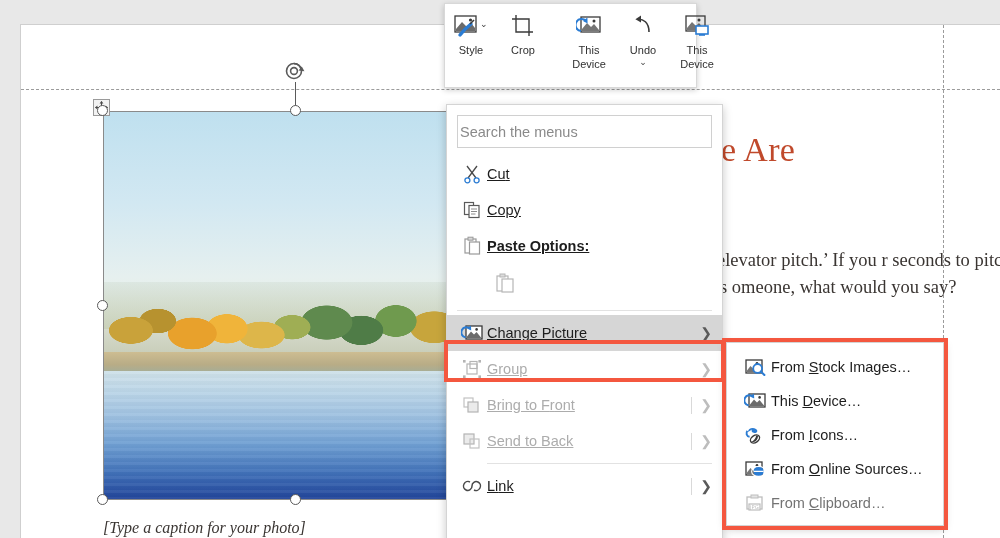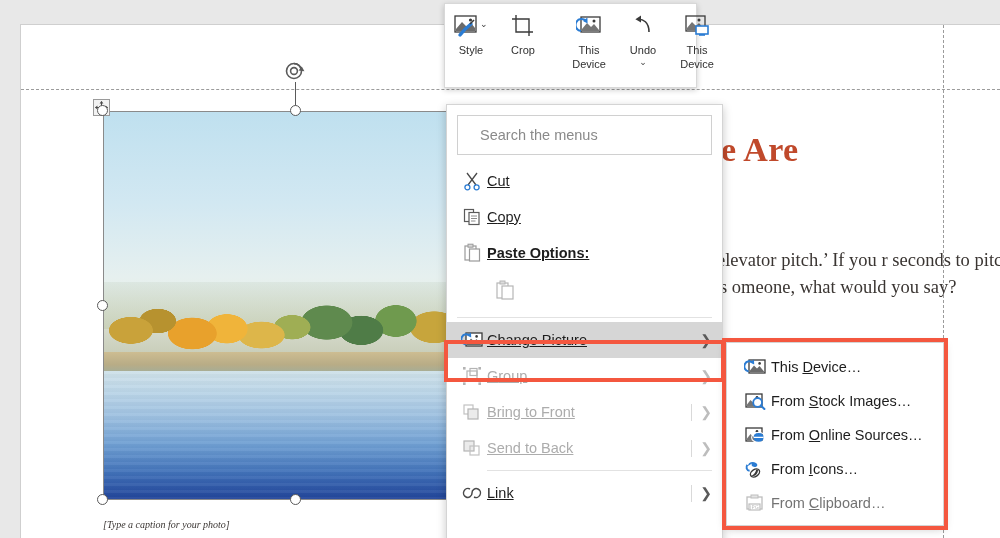--- a/index.html
+++ b/index.html
@@ -16,32 +16,32 @@
     background:#ffffff;border-left:1px solid #cfcfcf;border-top:1px solid #cfcfcf;
     box-sizing:border-box;overflow:hidden;
   }
   .margin-guide{position:absolute;border-top:1px dashed #9b9b9b;left:0;right:0;}
   .margin-guide-v{position:absolute;border-left:1px dashed #9b9b9b;top:0;bottom:0;}
 
   
   #doc-heading{
     position:absolute;left:700px;top:106px;
     font-family:"Liberation Serif", serif;
-    font-size:34px;font-weight:bold;color:#c0492b;white-space:nowrap;
+    font-size:34px;font-weight:normal;color:#c0492b;white-space:nowrap;
     letter-spacing:.3px;
   }
   #doc-body{
     position:absolute;left:604px;top:222px;width:390px;
     font-family:"Liberation Serif", serif;
     font-size:18.5px;line-height:27px;color:#3a3532;
   }
   #doc-caption{
     position:absolute;left:82px;top:494px;
     font-family:"Liberation Serif", serif;
-    font-style:italic;font-size:10px;color:#3a3532;white-space:nowrap;
+    font-style:italic;font-size:16px;color:#3a3532;white-space:nowrap;
   }
 
   
   #pic-frame{position:absolute;left:82px;top:86px;width:386px;height:389px;}
   #pic{position:absolute;inset:0;border:1px solid #8a8a8a;box-sizing:border-box;overflow:hidden;}
   .sky{position:absolute;left:0;top:0;right:0;height:56%;
        background:linear-gradient(180deg,#bfe0ef 0%,#d2e8f2 42%,#e6f0ef 76%,#eaeede 100%);}
   .trees{position:absolute;left:0;right:0;top:44%;height:20%;
        background:
         radial-gradient(ellipse 36px 22px at 7% 62%,#c9a23a 0 60%,transparent 62%),
@@ -92,22 +92,22 @@
   .mt-caret-row{font-size:9px;color:#444;line-height:8px;margin-top:1px;}
 
   
   #ctx-menu{
     position:absolute;left:446px;top:104px;width:277px;height:440px;
     background:#ffffff;border:1px solid #d4d4d4;
     box-shadow:0 3px 9px rgba(0,0,0,.22);
     box-sizing:border-box;padding:8px 0 0 0;
   }
   #search-box{
-    margin:2px 10px 8px 10px;height:40px;border:1px solid #d0d0d0;
-    display:flex;align-items:center;padding:0 22px;box-sizing:border-box;
+    margin:2px 10px 8px 10px;height:33px;border:1px solid #d0d0d0;
+    display:flex;align-items:center;padding:0 2px;box-sizing:border-box;
     background:#fff;
   }
   #search-box span{font-size:14.5px;color:#8a8a8a;}
   .mi{position:relative;height:36px;display:flex;align-items:center;
       padding:0 8px 0 10px;box-sizing:border-box;}
   .mi .ico{width:30px;display:flex;align-items:center;justify-content:center;flex:0 0 30px;}
   .mi .lbl{font-size:14.5px;color:#1d1d1d;flex:1;white-space:nowrap;text-decoration:underline;}
   .mi .lbl u{text-decoration:underline;}
   .mi.bold .lbl{font-weight:bold;}
   .mi.disabled .lbl{color:#acacac;}
@@ -381,68 +381,68 @@
     <span class="arrow">❯</span>
   </div>
 
 </div>
 
 <div id="submenu">
 
   <div class="si">
     <span class="ico">
       <svg width="22" height="20" viewBox="0 0 22 20">
+        <rect x="2" y="3" width="16" height="13" fill="#fff" stroke="#3a3a3a" stroke-width="1.3"></rect>
+        <path d="M3 13.5 L6.5 9 L9.5 12 L12 9.5 L17 14.5 L17 15 L3 15 Z" fill="#3a3a3a" opacity=".7"></path>
+        <circle cx="13" cy="6.2" r="1.3" fill="#3a3a3a"></circle>
+        <circle cx="13.6" cy="11.4" r="4.4" fill="#fff" stroke="#2b7cd3" stroke-width="1.8"></circle>
+        <path d="M16.9 14.6 L20.4 18" stroke="#2b7cd3" stroke-width="2.1" stroke-linecap="round"></path>
+      </svg>
+    </span>
+    <span class="lbl">From <u>S</u>tock Images…</span>
+  </div>
+
+  <div class="si">
+    <span class="ico">
+      <svg width="22" height="20" viewBox="0 0 22 20">
         <rect x="5" y="3" width="16" height="13" fill="#fff" stroke="#3a3a3a" stroke-width="1.3"></rect>
         <path d="M6 13.5 L10 8.5 L13 11.5 L15.5 9 L20 14.5 L20 15 L6 15 Z" fill="#3a3a3a" opacity=".75"></path>
         <circle cx="15.6" cy="6.4" r="1.3" fill="#3a3a3a"></circle>
         <path d="M9 5.5 A5.2 5.2 0 1 0 4.6 14.5" fill="none" stroke="#2b7cd3" stroke-width="2"></path>
         <path d="M10 2.4 L6 5.4 L10.2 7.6 Z" fill="#2b7cd3"></path>
       </svg>
     </span>
     <span class="lbl">This <u>D</u>evice…</span>
   </div>
 
   <div class="si">
     <span class="ico">
       <svg width="22" height="20" viewBox="0 0 22 20">
-        <rect x="2" y="3" width="16" height="13" fill="#fff" stroke="#3a3a3a" stroke-width="1.3"></rect>
-        <path d="M3 13.5 L6.5 9 L9.5 12 L12 9.5 L17 14.5 L17 15 L3 15 Z" fill="#3a3a3a" opacity=".7"></path>
-        <circle cx="13" cy="6.2" r="1.3" fill="#3a3a3a"></circle>
-        <circle cx="13.6" cy="11.4" r="4.4" fill="#fff" stroke="#2b7cd3" stroke-width="1.8"></circle>
-        <path d="M16.9 14.6 L20.4 18" stroke="#2b7cd3" stroke-width="2.1" stroke-linecap="round"></path>
-      </svg>
-    </span>
-    <span class="lbl">From <u>S</u>tock Images…</span>
+        <path d="M4 7 C4 3 9 2 12 4 C14.6 5.8 13 8 10.6 8 C8 8 7 6 8 4.6" fill="#2b7cd3"></path>
+        <path d="M3.4 5.8 C1.6 8 2.6 11.4 5.6 11.8" fill="none" stroke="#2b7cd3" stroke-width="2"></path>
+        <path d="M14 11 C14 15.4 10.4 18 7 17 C9.8 15.6 11.6 13.6 12.2 10.4 Z" fill="#3a3a3a"></path>
+        <ellipse cx="11" cy="14" rx="5" ry="3.4" transform="rotate(-34 11 14)" fill="none" stroke="#3a3a3a" stroke-width="1.4"></ellipse>
+      </svg>
+    </span>
+    <span class="lbl">From <u>I</u>cons…</span>
   </div>
 
   <div class="si">
     <span class="ico">
       <svg width="22" height="20" viewBox="0 0 22 20">
         <rect x="2" y="3" width="16" height="13" fill="#fff" stroke="#3a3a3a" stroke-width="1.3"></rect>
         <path d="M3 13.5 L6.5 9 L9.5 12 L12 9.5 L17 14.5 L17 15 L3 15 Z" fill="#3a3a3a" opacity=".7"></path>
         <circle cx="13" cy="6.2" r="1.3" fill="#3a3a3a"></circle>
         <circle cx="14.6" cy="12.4" r="5" fill="#2b7cd3"></circle>
         <path d="M9.6 12.4 H19.6 M14.6 7.4 A7 5 0 0 1 14.6 17.4 A7 5 0 0 1 14.6 7.4" fill="none" stroke="#fff" stroke-width="1.1"></path>
       </svg>
     </span>
     <span class="lbl">From <u>O</u>nline Sources…</span>
   </div>
 
-  <div class="si">
-    <span class="ico">
-      <svg width="22" height="20" viewBox="0 0 22 20">
-        <path d="M4 7 C4 3 9 2 12 4 C14.6 5.8 13 8 10.6 8 C8 8 7 6 8 4.6" fill="#2b7cd3"></path>
-        <path d="M3.4 5.8 C1.6 8 2.6 11.4 5.6 11.8" fill="none" stroke="#2b7cd3" stroke-width="2"></path>
-        <path d="M14 11 C14 15.4 10.4 18 7 17 C9.8 15.6 11.6 13.6 12.2 10.4 Z" fill="#3a3a3a"></path>
-        <ellipse cx="11" cy="14" rx="5" ry="3.4" transform="rotate(-34 11 14)" fill="none" stroke="#3a3a3a" stroke-width="1.4"></ellipse>
-      </svg>
-    </span>
-    <span class="lbl">From <u>I</u>cons…</span>
-  </div>
-
   <div class="si disabled">
     <span class="ico">
       <svg width="22" height="20" viewBox="0 0 22 20">
         <rect x="3" y="4" width="15" height="12" fill="#fff" stroke="#bdbdbd" stroke-width="1.3"></rect>
         <rect x="7" y="2" width="7" height="3" fill="#e4e4e4" stroke="#bdbdbd" stroke-width="1"></rect>
         <rect x="5" y="11" width="11" height="6" fill="#fff" stroke="#bdbdbd" stroke-width="1.2"></rect>
         <text x="6" y="16" font-size="5.2" fill="#bdbdbd" font-family="DejaVu Sans, sans-serif">JPG</text>
       </svg>
     </span>
     <span class="lbl">From <u>C</u>lipboard…</span>

